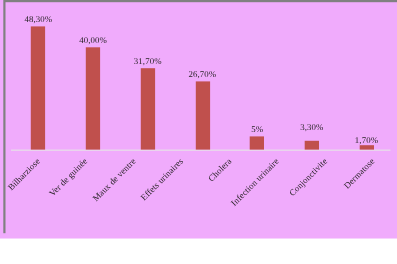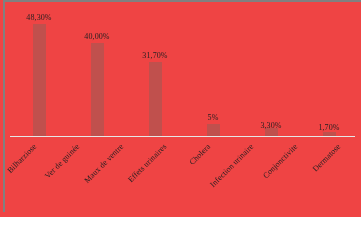--- a/index.html
+++ b/index.html
@@ -7,21 +7,21 @@
     padding: 0;
     background: #ffffff;
   }
   body {
     font-family: "Liberation Serif", serif;
   }
   #chart-root {
     position: relative;
     width: 361px;
     height: 217px;
-    background: #ef4444;
+    background: #f0abfc;
     overflow: hidden;
     box-sizing: border-box;
   }
   
   .frame-top {
     position: absolute;
     left: 4px;
     top: 0px;
     width: 357px;
     height: 2px;
@@ -117,25 +117,29 @@
       </div>
       <div class="bar-slot">
         <div class="bar-label" style="bottom: 95.0909px; left: 50%; transform: translateX(-50%);">40,00%</div>
         <div class="bar" style="height: 93.0909px; background: rgb(192, 80, 77);"></div>
       </div>
       <div class="bar-slot">
         <div class="bar-label" style="bottom: 75.7745px; left: 50%; transform: translateX(-50%); margin-top: 24px;">31,70%</div>
         <div class="bar" style="height: 73.7745px; background: rgb(192, 80, 77);"></div>
       </div>
       <div class="bar-slot">
+        <div class="bar-label" style="bottom: 64.1382px; left: 50%; transform: translateX(-50%);">26,70%</div>
+        <div class="bar" style="height: 62.1382px; background: rgb(192, 80, 77);"></div>
+      </div>
+      <div class="bar-slot">
         <div class="bar-label" style="bottom: 13.6364px; left: 50%; transform: translateX(-50%);">5%</div>
         <div class="bar" style="height: 11.6364px; background: rgb(192, 80, 77);"></div>
       </div>
       <div class="bar-slot">
-        <div class="bar-label" style="bottom: 6px; left: 50%; transform: translateX(-50%);">3,30%</div>
+        <div class="bar-label" style="bottom: 16px; left: 50%; transform: translateX(-50%);">3,30%</div>
         <div class="bar" style="height: 7.68px; background: rgb(192, 80, 77);"></div>
       </div>
       <div class="bar-slot">
         <div class="bar-label" style="bottom: 4px; left: 50%; transform: translateX(-50%);">1,70%</div>
         <div class="bar" style="height: 3.95636px; background: rgb(192, 80, 77);"></div>
       </div>
     </div>
 
   <div class="cat-labels">
       <div class="cat-slot">

